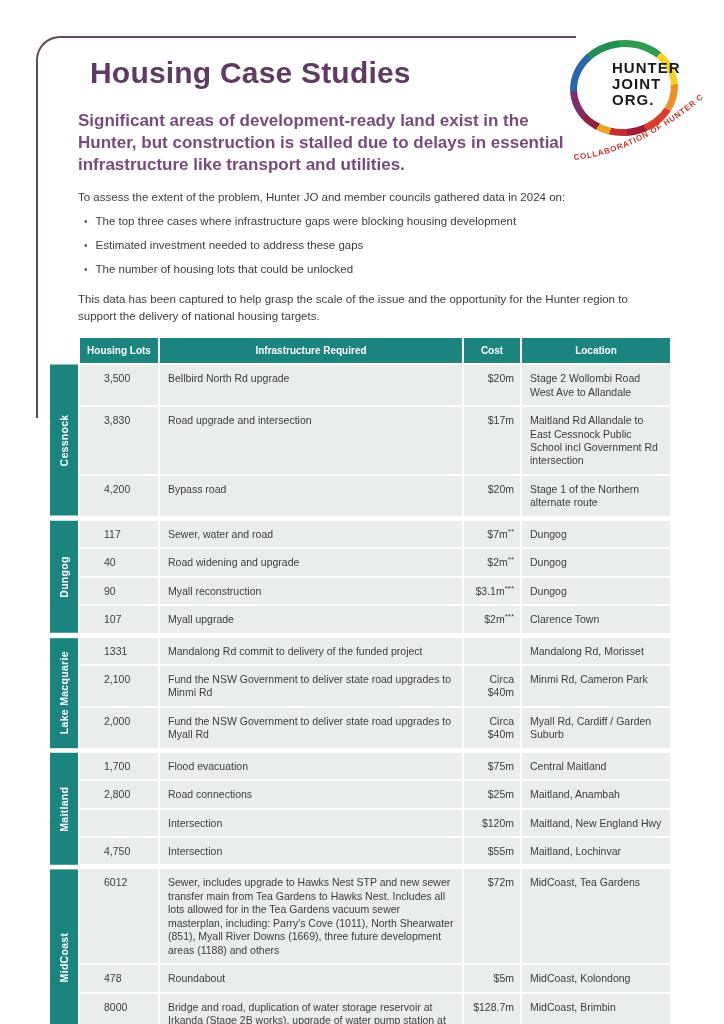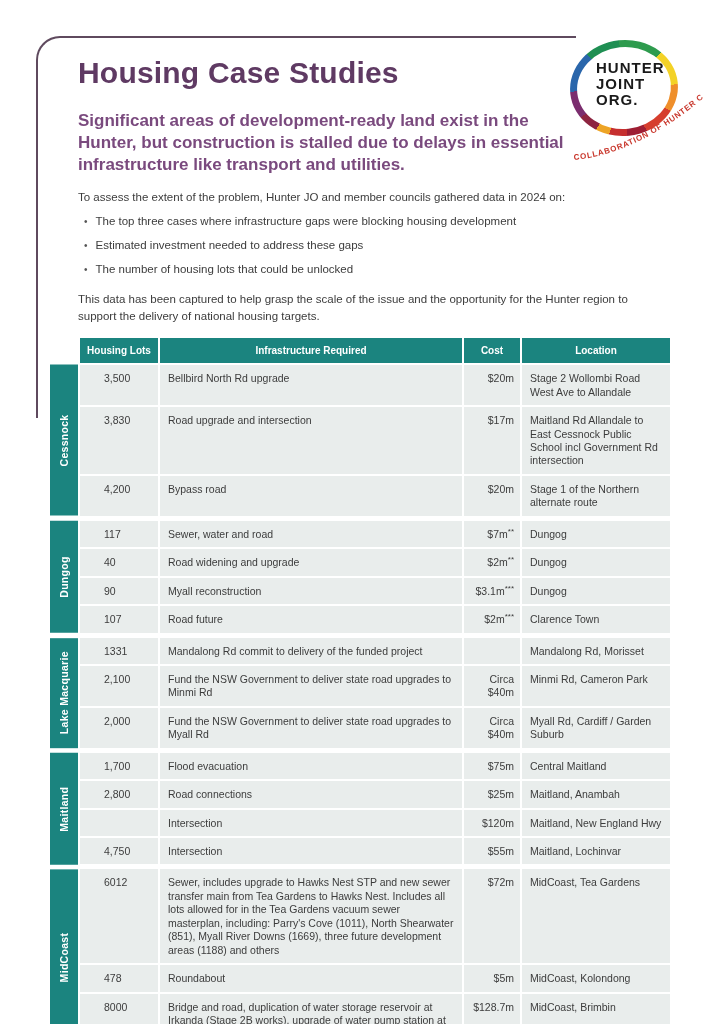--- a/index.html
+++ b/index.html
@@ -16,21 +16,21 @@
   .frame{
     position:absolute;left:36px;top:36px;
     width:538px;height:380px;
     border-top:2px solid #5f4a5e;
     border-left:2px solid #5f4a5e;
     border-top-left-radius:24px;
     pointer-events:none;
   }
   .content{position:absolute;left:50px;top:56px;width:620px;}
   h1.title{
-    margin:0 0 0 28px;
+    margin:0 0 0 40px;
     font-size:30px;font-weight:bold;
     color:#5f3a63;letter-spacing:.2px;
   }
   .subtitle{
     margin:20px 0 0 28px;width:500px;
     font-size:17px;font-weight:bold;line-height:1.3;
     color:#7a4a7e;
   }
   .intro,.closing{
     margin:13px 0 0 28px;width:565px;
@@ -58,21 +58,21 @@
       #eda426 204deg 220deg,
       #8e2440 220deg 242deg,
       #7b2d6e 242deg 272deg,
       #2a66ab 272deg 318deg,
       #1f8f53 318deg 360deg);
   }
   .ring::after{
     content:"";position:absolute;inset:7px;background:#fff;border-radius:50%;
   }
   .logo-text{
-    position:absolute;left:40px;top:26px;
+    position:absolute;left:56px;top:26px;
     font-size:15px;font-weight:bold;color:#1a1a1a;
     line-height:1.06;letter-spacing:1px;
   }
   .logo-arc{position:absolute;left:0;top:0;}
   .logo-arc text{
     font-family:"Liberation Sans",sans-serif;
     font-size:8px;font-weight:bold;fill:#c9372c;letter-spacing:.8px;
   }
   
   .tbl{margin-top:14px;width:620px;font-size:10.5px;}
@@ -192,21 +192,21 @@
                 <div class="cell loc">Dungog</div>
               </div>
               <div class="row">
                 <div class="cell lots">90</div>
                 <div class="cell infra">Myall reconstruction</div>
                 <div class="cell cost">$3.1m<span class="sup">***</span></div>
                 <div class="cell loc">Dungog</div>
               </div>
               <div class="row">
                 <div class="cell lots">107</div>
-                <div class="cell infra">Road future</div>
+                <div class="cell infra">Myall upgrade</div>
                 <div class="cell cost">$2m<span class="sup">***</span></div>
                 <div class="cell loc">Clarence Town</div>
               </div>
             </div>
           </div>
           <div class="group gap">
             <div class="glabel">Lake Macquarie</div>
             <div class="rows">
               <div class="row">
                 <div class="cell lots">1331</div>

